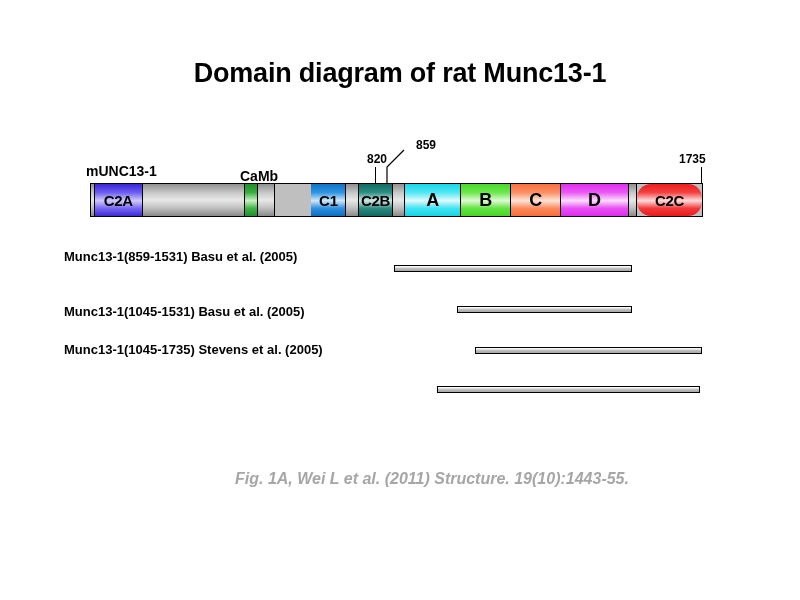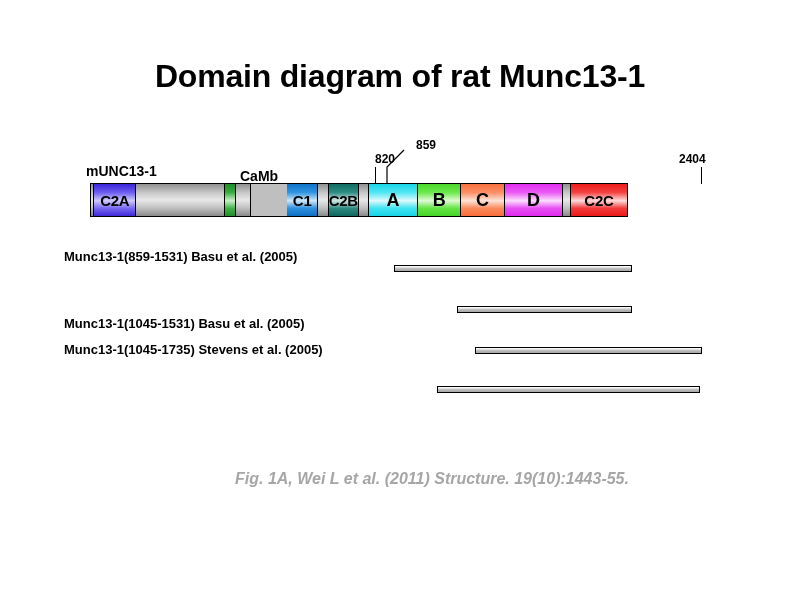--- a/index.html
+++ b/index.html
@@ -20,21 +20,21 @@
     overflow: hidden;
   }
 
   
   #title {
     position: absolute;
     left: 0;
     top: 58px;
     width: 800px;
     text-align: center;
-    font-size: 32px;
+    font-size: 27px;
     font-weight: bold;
     letter-spacing: -0.2px;
     color: #000000;
     white-space: nowrap;
   }
 
   
   .free-label {
     position: absolute;
     font-size: 14px;
@@ -52,21 +52,21 @@
   }
 
   
   .resnum {
     position: absolute;
     font-size: 12px;
     font-weight: bold;
     color: #000000;
     white-space: nowrap;
   }
-  #resnum-820 { left: 367px; top: 152px; margin-left: 8px; }
+  #resnum-820 { left: 367px; top: 152px; }
   #resnum-859 { left: 416px; top: 138px; }
   #resnum-1735 { left: 679px; top: 152px; }
 
   
   .tick {
     position: absolute;
     background: #000000;
   }
   #tick-820 {
     left: 375px;
@@ -87,38 +87,38 @@
     width: 30px;
     height: 34px;
     overflow: visible;
   }
 
   
   #domain-bar {
     position: absolute;
     left: 90px;
     top: 183px;
-    width: 538px;
+    width: 613px;
     height: 34px;
     border: 1px solid #000000;
     box-sizing: border-box;
     display: flex;
     background: #bfbfbf;
   }
   .seg {
     position: relative;
     height: 100%;
     box-sizing: border-box;
     border-right: 1px solid #000000;
     display: flex;
     align-items: center;
     justify-content: center;
     overflow: hidden;
   }
-  .seg:last-child { border-right: none; }
+  .seg:last-child { border-right: none; border-radius: 14px; }
   .seg-label {
     position: relative;
     z-index: 2;
     font-size: 15px;
     font-weight: bold;
     color: #000000;
     letter-spacing: -0.3px;
     line-height: 1;
     white-space: nowrap;
   }
@@ -174,21 +174,21 @@
 
 <div id="slide">
 
   <div id="title">Domain diagram of rat Munc13-1</div>
 
   <div class="free-label" id="label-munc">mUNC13-1</div>
   <div class="free-label" id="label-camb">CaMb</div>
 
   <div class="resnum" id="resnum-820">820</div>
   <div class="resnum" id="resnum-859">859</div>
-  <div class="resnum" id="resnum-1735">2404</div>
+  <div class="resnum" id="resnum-1735">1735</div>
 
   <div class="tick" id="tick-820"></div>
   <div class="tick" id="tick-1735"></div>
   <svg id="leader-859" viewBox="0 0 30 34" width="30" height="34">
     <polyline points="24,0 7,17 7,34" fill="none" stroke="#000000" stroke-width="1.2"></polyline>
   </svg>
 
   <div id="domain-bar">
     <div class="seg g-gray" style="width:4px"></div>
     <div class="seg g-blue" style="width:51px">
@@ -219,21 +219,21 @@
     </div>
     <div class="seg g-gray" style="width:9px"></div>
     <div class="seg g-red" style="width:69px">
       <span class="seg-label">C2C</span>
     </div>
   </div>
 
   <div class="construct-label" style="left:64px; top:249px;">Munc13-1(859-1531) Basu et al. (2005)</div>
   <div class="construct-bar" style="left:394px; top:265px; width:238px;"></div>
 
-  <div class="construct-label" style="left:64px; top:316px;">Munc13-1(1045-1531) Basu et al. (2005)</div>
+  <div class="construct-label" style="left:64px; top:304px;">Munc13-1(1045-1531) Basu et al. (2005)</div>
   <div class="construct-bar" style="left:457px; top:306px; width:175px;"></div>
 
   <div class="construct-label" style="left:64px; top:342px;">Munc13-1(1045-1735) Stevens et al. (2005)</div>
   <div class="construct-bar" style="left:475px; top:347px; width:227px;"></div>
 
   <div class="construct-bar" style="left:437px; top:386px; width:263px;"></div>
 
   <div id="caption">Fig. 1A, Wei L et al. (2011) Structure. 19(10):1443-55.</div>
 
 </div>

